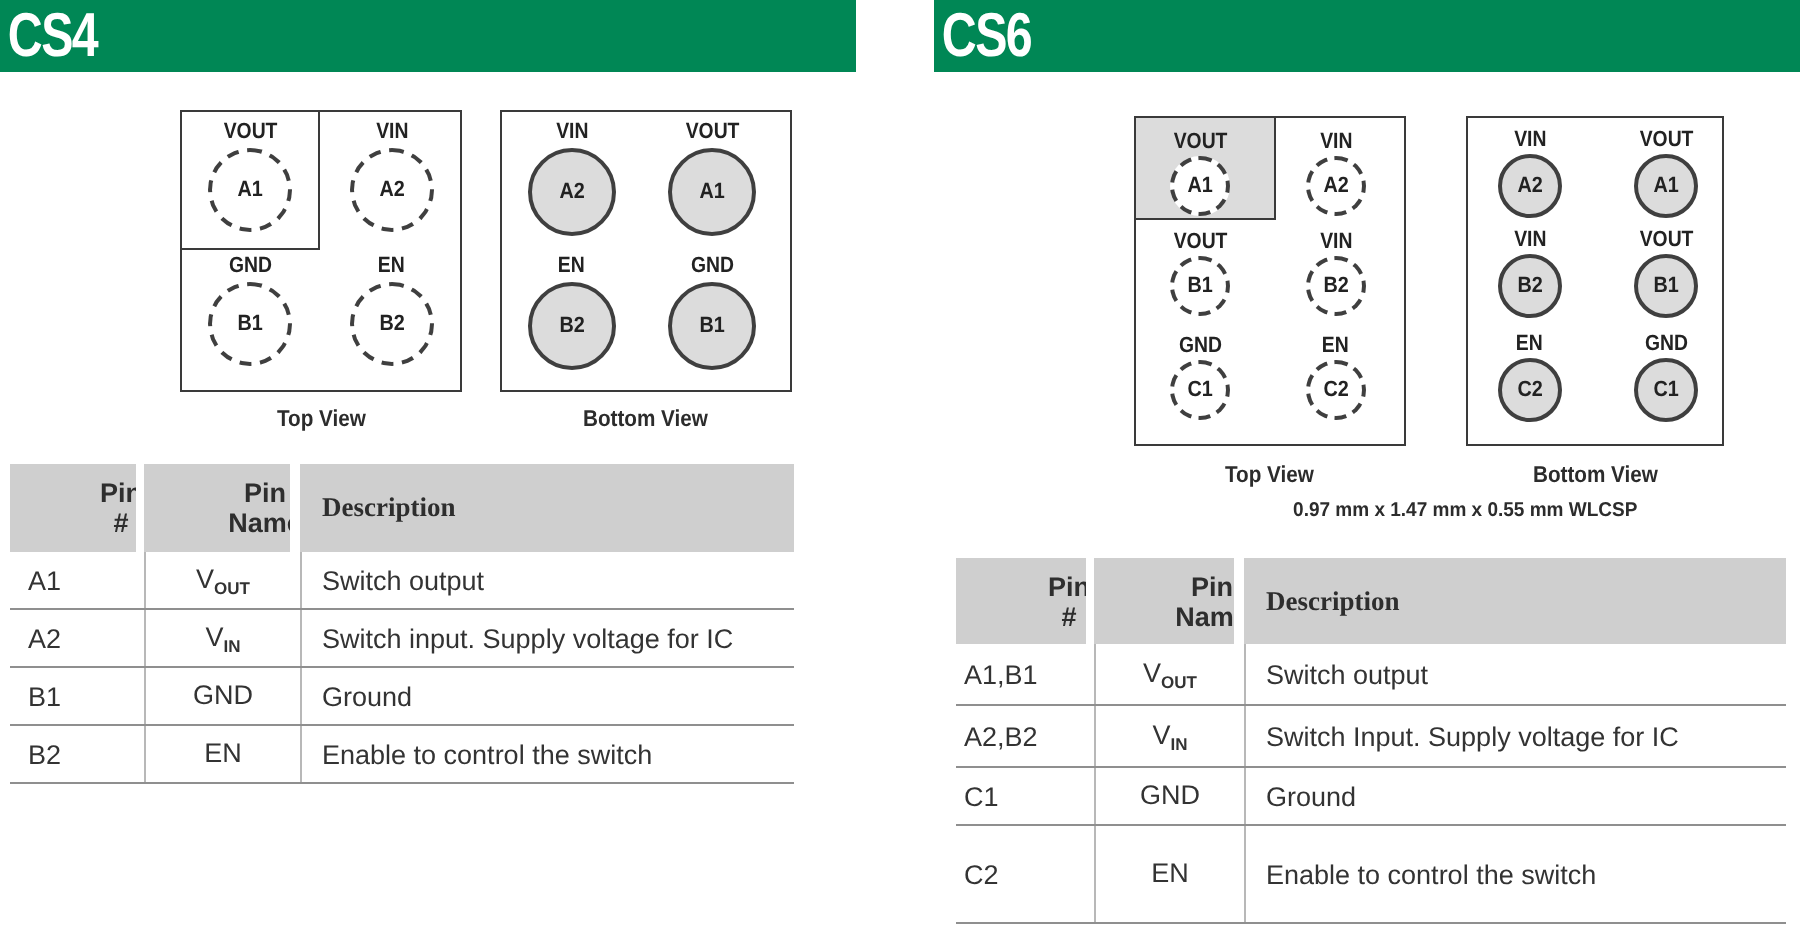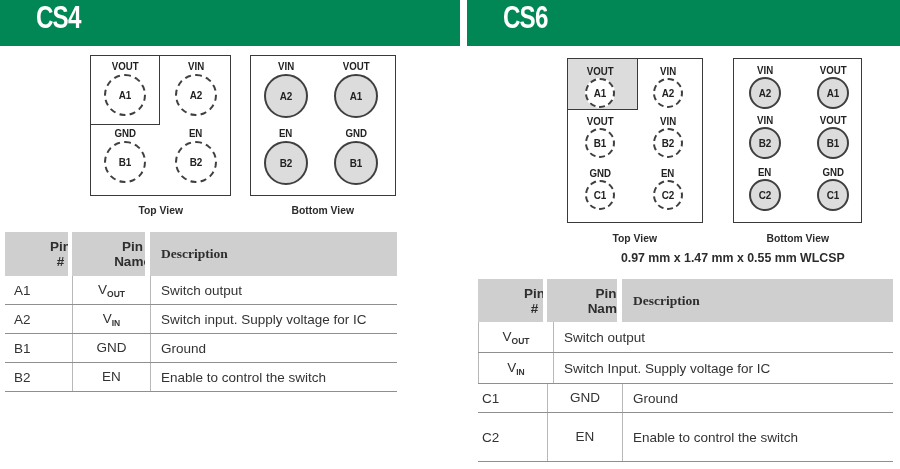--- a/index.html
+++ b/index.html
@@ -9,21 +9,21 @@
     --line_dark:#3a3a3a;
     --row_line:#8f8f8f;
     --col_line:#b8b8b8;
     --text:#333333;
   }
   html,body{margin:0;padding:0;}
   body{
     width:900px;height:469px;position:relative;background:#ffffff;
     font-family:"Liberation Sans", sans-serif;overflow:hidden;
   }
-  .bar{position:absolute;top:0;height:46px;background:var(--green);padding-left:32px;}
+  .bar{position:absolute;top:0;height:36px;background:var(--green);}
   .bar-title{
     color:#fff;font-weight:bold;font-size:31px;line-height:35px;
     display:inline-block;transform:scaleX(0.78);transform-origin:0 50%;
     padding-left:5px;letter-spacing:-1px;white-space:nowrap;
   }
   .pkg{position:absolute;border:1.5px solid var(--line_dark);background:#fff;box-sizing:border-box;}
   .cornerbox{position:absolute;border:1.5px solid var(--line_dark);box-sizing:border-box;background:#fff;}
   .cornerbox.shaded{background:var(--pad_gray);}
   .pinunit{position:absolute;display:flex;flex-direction:column;align-items:center;}
   .pinlabel{
@@ -35,21 +35,21 @@
     display:flex;align-items:center;justify-content:center;margin-top:2px;background:transparent;
   }
   .pincircle.solid{border-style:solid;background:var(--pad_gray);}
   .c42{width:42px;height:42px;}
   .c44{width:44px;height:44px;}
   .c30{width:30px;height:30px;margin-top:1px;}
   .c32{width:32px;height:32px;margin-top:1px;}
   .pinid{font-weight:bold;font-size:11px;color:#222;display:inline-block;transform:scaleX(0.9);white-space:nowrap;}
   .caption{position:absolute;text-align:center;font-weight:bold;font-size:11.5px;color:#2c2c2c;}
   .caption .cond{display:inline-block;transform:scaleX(0.9);white-space:nowrap;}
-  .note{position:absolute;text-align:center;font-weight:bold;font-size:13px;color:#2c2c2c;}
+  .note{position:absolute;text-align:center;font-weight:bold;font-size:10px;color:#2c2c2c;}
   .note .cond{display:inline-block;transform:scaleX(0.95);white-space:nowrap;}
 
   .ptable{position:absolute;}
   .thead{display:flex;}
   .th{
     background:var(--header_gray);display:flex;align-items:center;box-sizing:border-box;
     font-weight:bold;font-size:13.5px;color:#2e2e2e;height:100%;
   }
   .th.ctr{justify-content:center;text-align:center;padding-left:48px;}
   .th.lft{padding-left:11px;font-family:Liberation Serif, serif;}
@@ -276,26 +276,28 @@
     <div class="hgap" style="width:4px;"></div>
     <div class="th ctr" style="width:70px;">
         <span class="wrapname">Pin Name</span>
       </div>
     <div class="hgap" style="width:5px;"></div>
     <div class="th lft" style="flex:1;">
         <span>Description</span>
       </div>
   </div>
   <div class="trow" style="height:31px;">
+    <div class="td pincell" style="width:69px;padding-left:4px;">A1,B1</div>
     <div class="td namecell" style="width:75px;">
       <span><span>V</span><span class="sub">OUT</span></span>
     </div>
     <div class="td desccell">Switch output</div>
   </div>
   <div class="trow" style="height:31px;">
+    <div class="td pincell" style="width:69px;padding-left:4px;">A2,B2</div>
     <div class="td namecell" style="width:75px;">
       <span><span>V</span><span class="sub">IN</span></span>
     </div>
     <div class="td desccell">Switch Input. Supply voltage for IC</div>
   </div>
   <div class="trow" style="height:29px;">
     <div class="td pincell" style="width:69px;padding-left:4px;">C1</div>
     <div class="td namecell" style="width:75px;">
       <span><span>GND</span><span class="sub"></span></span>
     </div>

